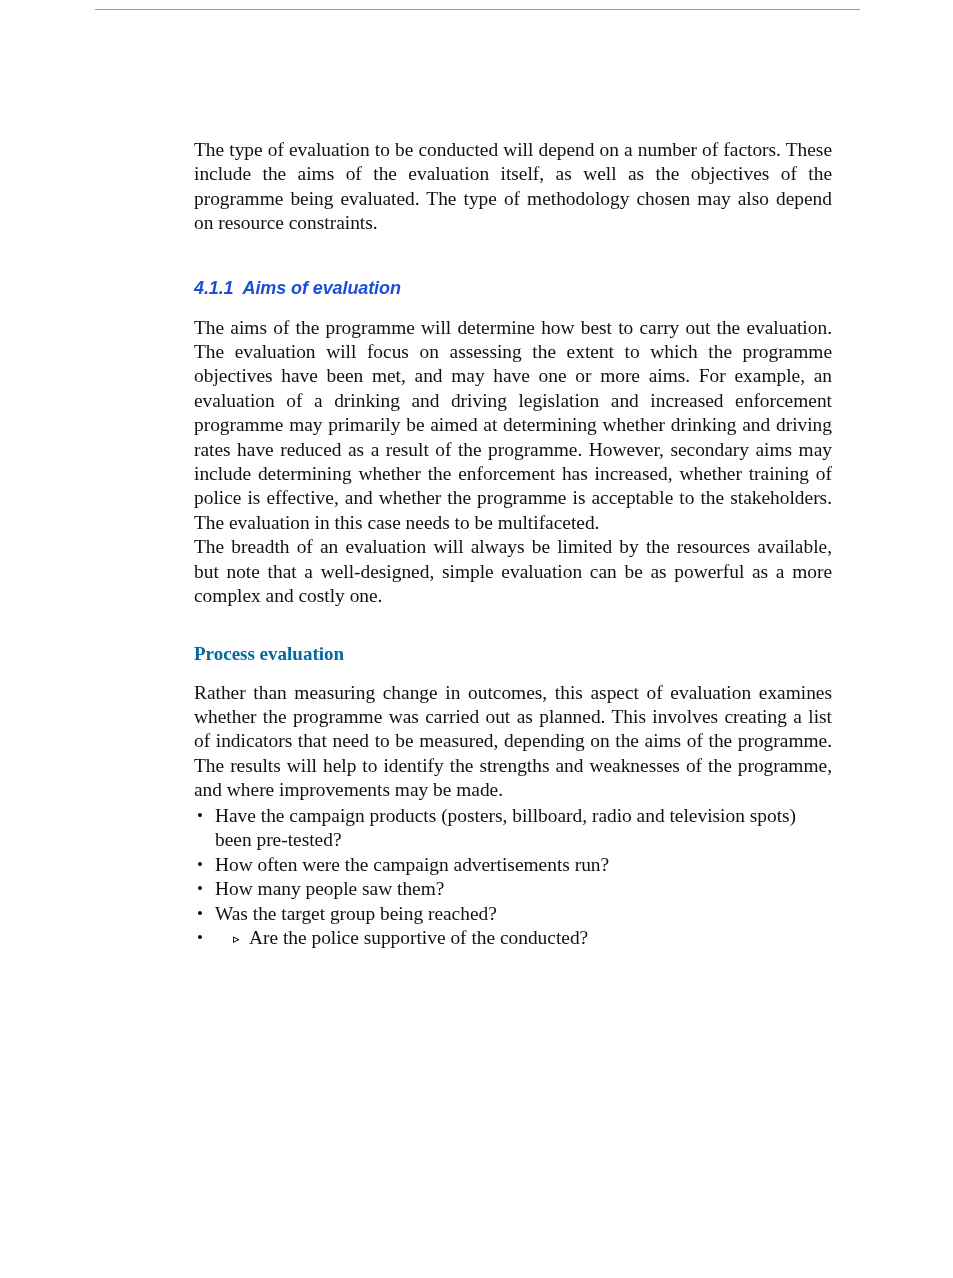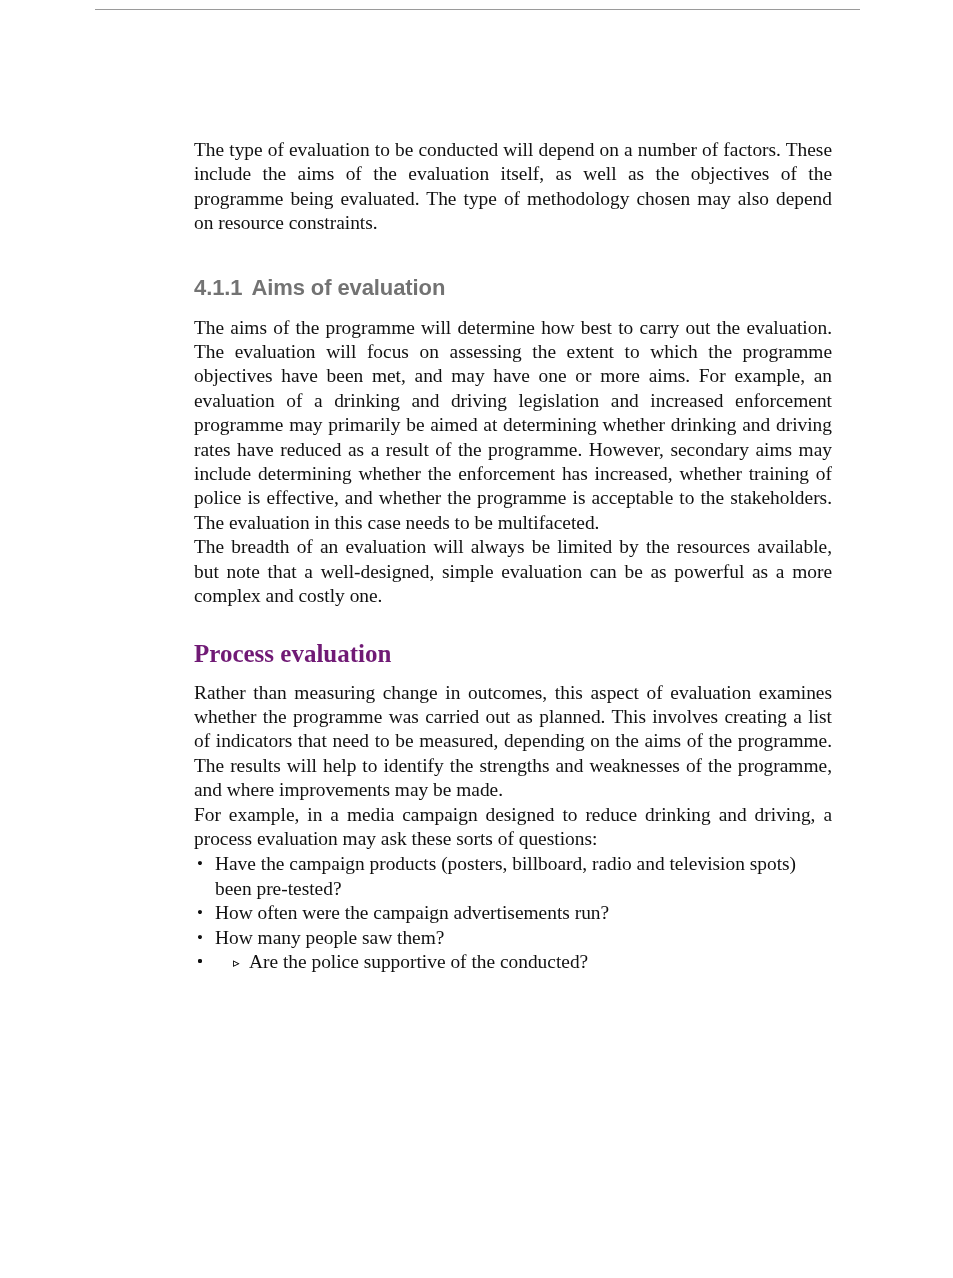--- a/index.html
+++ b/index.html
@@ -62,38 +62,39 @@
 
   p.body + p.body {
   }
 
   
   .para-block-1 { margin-bottom: 0; }
 
   h2.section-heading {
     font-family: "Liberation Sans", "DejaVu Sans", sans-serif;
     font-weight: bold;
-    font-size: 22px;
+    font-size: 18px;
     line-height: 24px;
     margin: 40px 0 16px 0;
-    color: #737373;
+    color: #1d4ed8;
     letter-spacing: -0.1px;
+    font-style: italic;
   }
   h2.section-heading .num {
     display: inline-block;
     margin-right: 9px;
   }
 
   h3.sub-heading {
     font-family: "Liberation Serif", "DejaVu Serif", serif;
     font-weight: bold;
-    font-size: 25px;
+    font-size: 19px;
     line-height: 24px;
     margin: 33px 0 15px 0;
-    color: #701a75;
+    color: #0369a1;
   }
 
   
   ul.bullets {
     list-style: none;
     margin: 1px 0 0 0;
     padding: 0;
   }
   ul.bullets > li {
     position: relative;
@@ -151,37 +152,37 @@
     <p class="body">The aims of the programme will determine how best to carry out the evaluation. The evaluation will focus on assessing the extent to which the programme objectives have been met, and may have one or more aims. For example, an evaluation of a drinking and driving legislation and increased enforcement programme may primarily be aimed at determining whether drinking and driving rates have reduced as a result of the programme. However, secondary aims may include determining whether the enforcement has increased, whether training of police is effective, and whether the programme is acceptable to the stakeholders. The evaluation in this case needs to be multifaceted.</p>
 
     <p class="body">The breadth of an evaluation will always be limited by the resources available, but note that a well-designed, simple evaluation can be as powerful as a more complex and costly one.</p>
 
 
 
     <h3 class="sub-heading">Process evaluation</h3>
 
     <p class="body">Rather than measuring change in outcomes, this aspect of evaluation examines whether the programme was carried out as planned. This involves creating a list of indicators that need to be measured, depending on the aims of the programme. The results will help to identify the strengths and weaknesses of the programme, and where improvements may be made.</p>
 
-    <p class="body">For example, in a media campaign designed to reduce drinking and driving, a process evaluation may ask these sorts of questions:</p>
 
     <ul class="bullets">
       <li>
         <span class="marker">•</span>
         <span>Have the campaign products (posters, billboard, radio and television spots) been pre-tested?</span>
       </li>
       <li>
         <span class="marker">•</span>
         <span>How often were the campaign advertisements run?</span>
       </li>
       <li>
         <span class="marker">•</span>
         <span>How many people saw them?</span>
       </li>
       <li>
         <span class="marker">•</span>
+        <span>Was the target group being reached?</span>
       </li>
       <li>
         <span class="marker">•</span>
         <ul class="subbullets">
           <li>
             <span class="marker">▹</span>
           </li>
           <li>
             <span class="marker">▹</span>
             <span>Are the police supportive of the conducted?</span>

